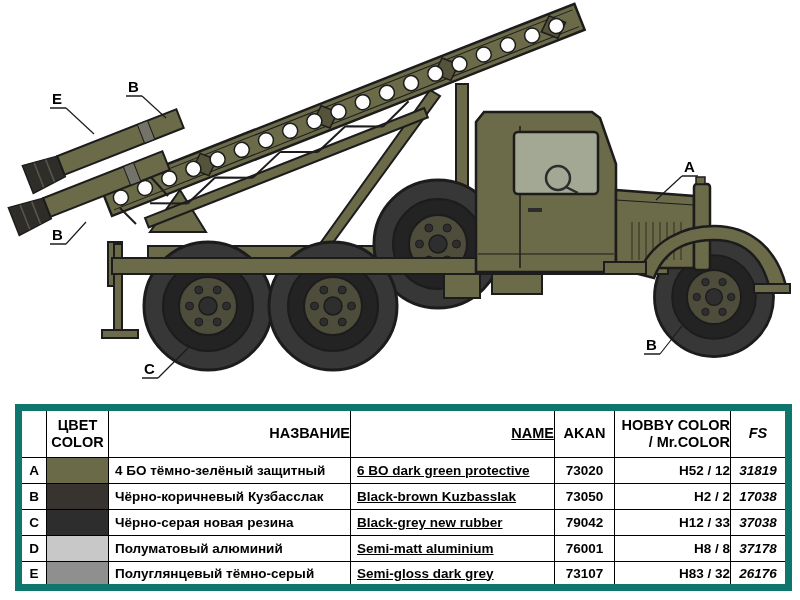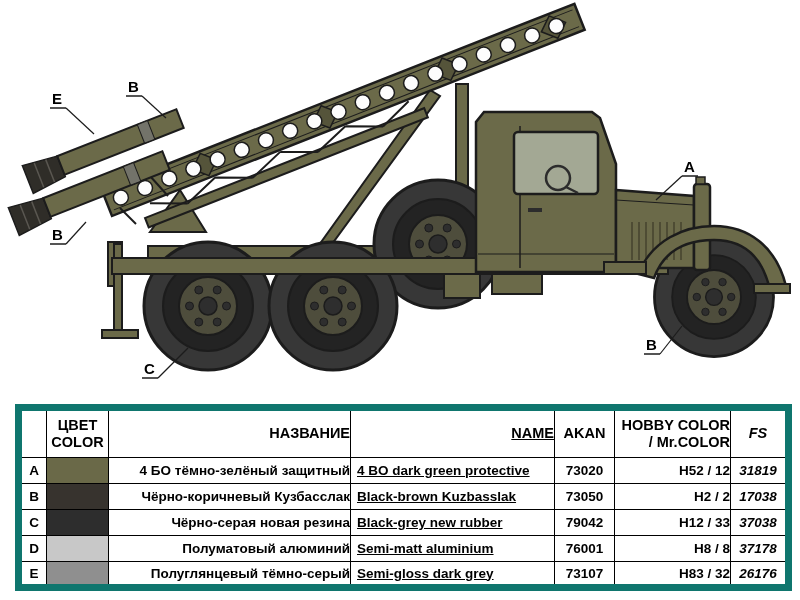--- a/index.html
+++ b/index.html
@@ -21,21 +21,21 @@
   .ln           { stroke:var(--outline); }
   .callout      { font-weight:700; font-size:15px; fill:#000; }
 
   .tablewrap { padding:6px 15px 0 15px; }
   table { border-collapse:collapse; width:770px; table-layout:fixed; border:7px solid #0f766e; }
   th,td { border:1.5px solid #000; font-weight:700; color:#000; overflow:hidden; white-space:nowrap; }
   th { font-size:14.5px; height:50px; text-align:center; line-height:1.2; vertical-align:middle; }
   td { font-size:13.5px; height:26px; vertical-align:middle; }
   .c-letter { width:28px;  text-align:center; }
   .c-color  { width:62px; }
-  .c-ru     { width:242px; text-align:right; padding-left:6px; }
+  .c-ru     { width:242px; text-align:left; padding-left:6px; }
   .c-en     { width:204px; text-align:left; padding-left:6px;text-decoration:underline; }
   .c-akan   { width:60px;  text-align:center; }
   .c-hobby  { width:116px; text-align:right; }
   .c-fs     { width:58px;  text-align:center;font-style:italic; }
   th.c-ru, th.c-en { text-align:right; padding-left:0; }
 </style>
 </head>
 <body>
 
 <div class="figure">
@@ -211,21 +211,21 @@
           <div>/ Mr.COLOR</div>
         </th>
         <th class="c-fs">FS</th>
       </tr>
     </thead>
     <tbody>
       <tr>
         <td class="c-letter">A</td>
         <td class="c-color" style="background: rgb(106, 105, 72);"></td>
         <td class="c-ru">4 БО тёмно-зелёный защитный</td>
-        <td class="c-en">4 BO dark green protective</td>
+        <td class="c-en">6 BO dark green protective</td>
         <td class="c-akan">73020</td>
         <td class="c-hobby">H52 / 12</td>
         <td class="c-fs">31819</td>
       </tr>
       <tr>
         <td class="c-letter">B</td>
         <td class="c-color" style="background: rgb(55, 51, 46);"></td>
         <td class="c-ru">Чёрно-коричневый Кузбасслак</td>
         <td class="c-en">Black-brown Kuzbasslak</td>
         <td class="c-akan">73050</td>

